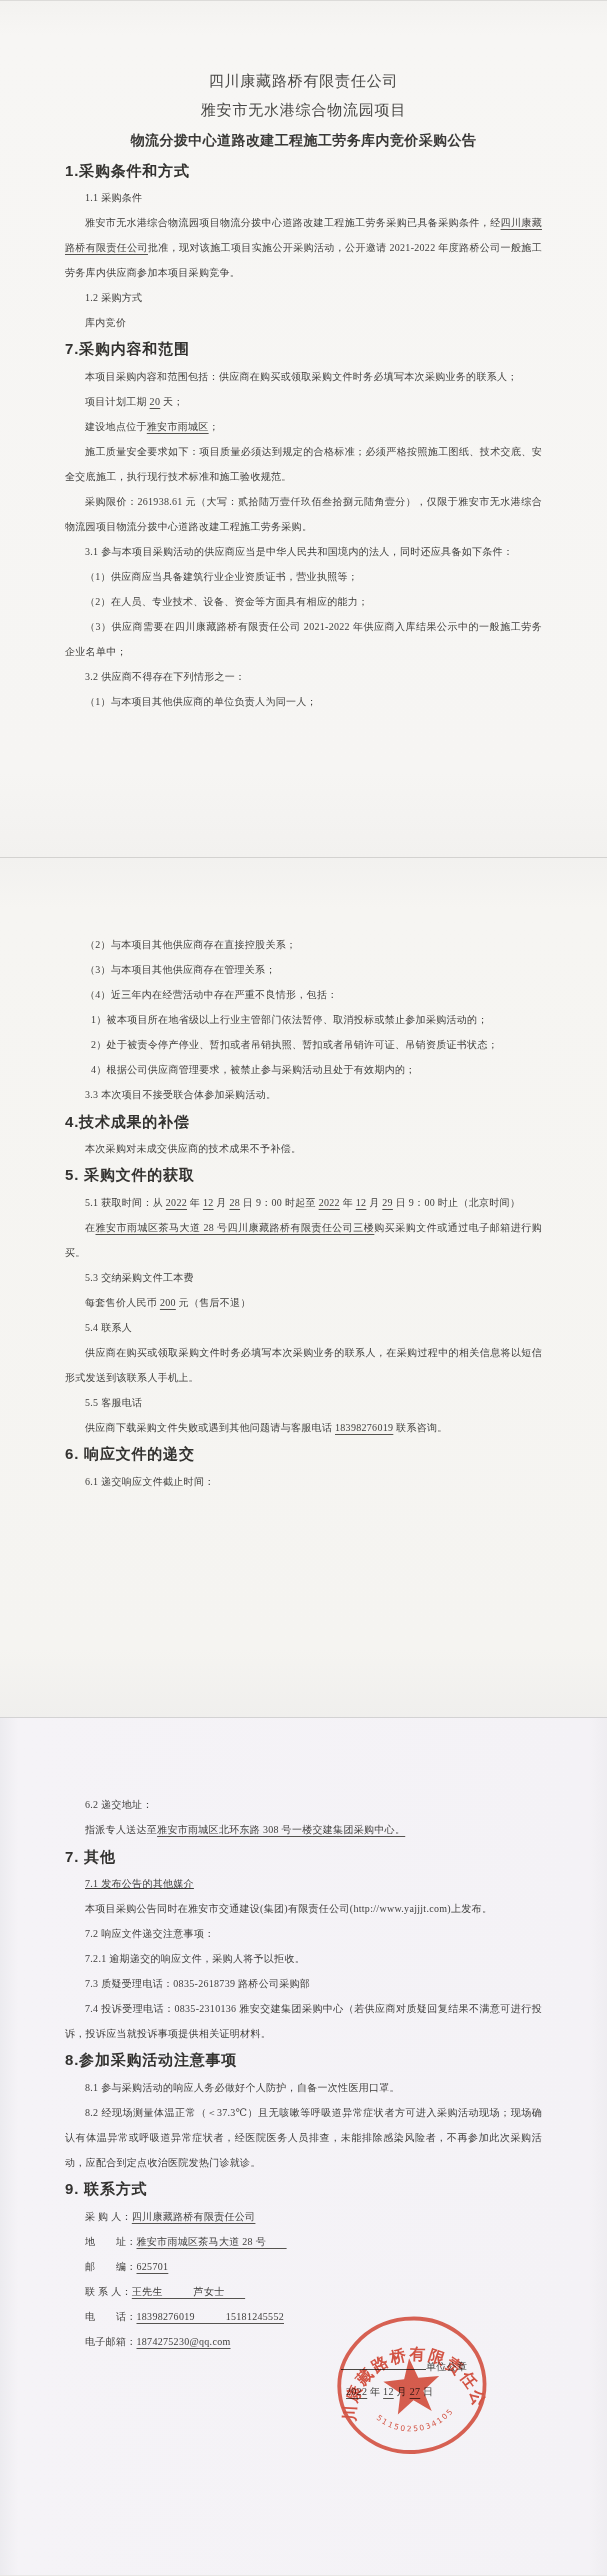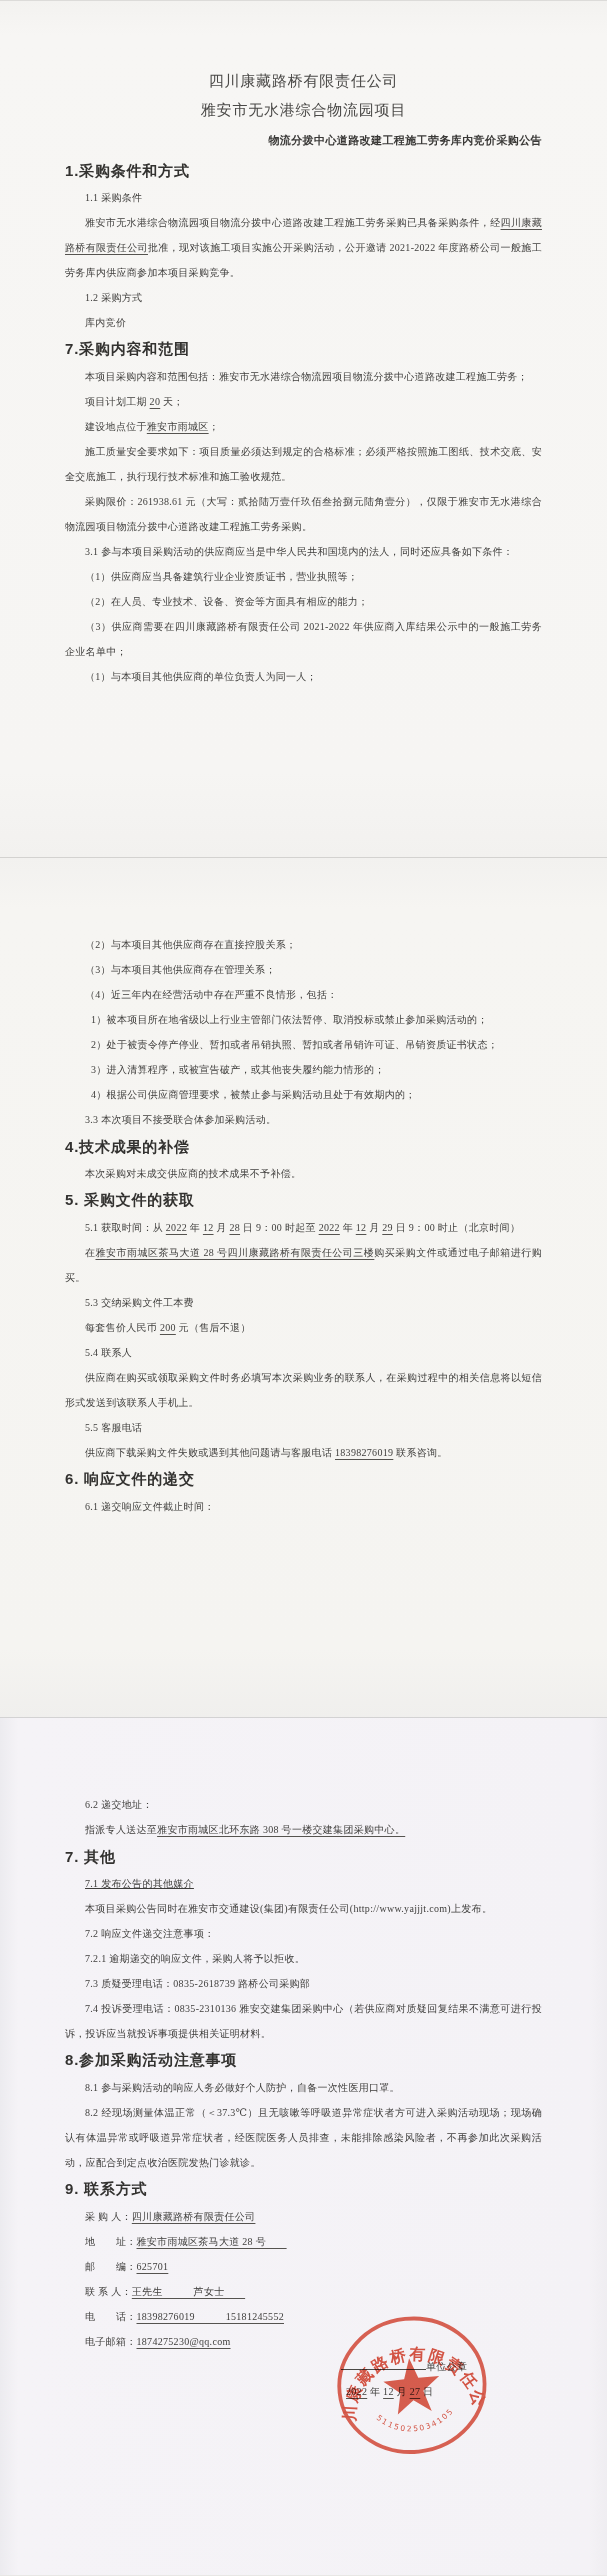--- a/index.html
+++ b/index.html
@@ -28,21 +28,21 @@
   .page-2 .content{padding-top:74px;}
   .page-3 .content{padding-top:74px;}
   .blk{margin:0;}
   .t1{
     font-family:"Liberation Sans","DejaVu Sans",sans-serif;
     font-size:15px;line-height:29px;text-align:center;
     color:#4a4947;font-weight:500;letter-spacing:0.8px;
   }
   .t2{
     font-family:"Liberation Sans","DejaVu Sans",sans-serif;
-    font-size:11px;line-height:32px;text-align:right;
+    font-size:14px;line-height:32px;text-align:center;
     color:#3a3937;font-weight:700;letter-spacing:0.4px;
   }
   .h{
     font-family:"Liberation Sans","DejaVu Sans",sans-serif;
     font-size:15px;line-height:26.6px;
     color:#333230;font-weight:700;letter-spacing:0.8px;
     margin:1.5px 0 0.8px 0;
   }
   .p{
     font-size:10px;line-height:25px;
@@ -83,40 +83,40 @@
     <div class="content">
         <div class="blk t1"><span class="pre">四川康藏路桥有限责任公司</span></div>
         <div class="blk t1"><span class="pre">雅安市无水港综合物流园项目</span></div>
         <div class="blk t2"><span class="pre">物流分拨中心道路改建工程施工劳务库内竞价采购公告</span></div>
         <div class="blk h"><span class="pre">1.采购条件和方式</span></div>
         <div class="blk p" style="text-indent: 2em;"><span class="pre">1.1 采购条件</span></div>
         <div class="blk p" style="text-indent: 2em;"><span class="pre">雅安市无水港综合物流园项目物流分拨中心道路改建工程施工劳务采购已具备采购条件，经</span><span class="u pre">四川康藏路桥有限责任公司</span><span class="pre">批准，现对该施工项目实施公开采购活动，公开邀请 2021-2022 年度路桥公司一般施工劳务库内供应商参加本项目采购竞争。</span></div>
         <div class="blk p" style="text-indent: 2em;"><span class="pre">1.2 采购方式</span></div>
         <div class="blk p" style="text-indent: 2em;"><span class="pre">库内竞价</span></div>
         <div class="blk h"><span class="pre">7.采购内容和范围</span></div>
-        <div class="blk p" style="text-indent: 2em;"><span class="pre">本项目采购内容和范围包括：雅安市无水港综合物流园项目物流分拨中心道路改建工程施工劳务；</span></div>
+        <div class="blk p" style="text-indent: 2em;"><span class="pre">本项目采购内容和范围包括：供应商在购买或领取采购文件时务必填写本次采购业务的联系人；</span></div>
         <div class="blk p" style="text-indent: 2em;"><span class="pre">项目计划工期 </span><span class="u pre">20</span><span class="pre"> 天；</span></div>
         <div class="blk p" style="text-indent: 2em;"><span class="pre">建设地点位于</span><span class="u pre">雅安市雨城区</span><span class="pre">；</span></div>
         <div class="blk p" style="text-indent: 2em;"><span class="pre">施工质量安全要求如下：项目质量必须达到规定的合格标准；必须严格按照施工图纸、技术交底、安全交底施工，执行现行技术标准和施工验收规范。</span></div>
         <div class="blk p" style="text-indent: 2em;"><span class="pre">采购限价：261938.61 元（大写：贰拾陆万壹仟玖佰叁拾捌元陆角壹分），仅限于雅安市无水港综合物流园项目物流分拨中心道路改建工程施工劳务采购。</span></div>
         <div class="blk p" style="text-indent: 2em;"><span class="pre">3.1 参与本项目采购活动的供应商应当是中华人民共和国境内的法人，同时还应具备如下条件：</span></div>
         <div class="blk p" style="text-indent: 2em;"><span class="pre">（1）供应商应当具备建筑行业企业资质证书，营业执照等；</span></div>
         <div class="blk p" style="text-indent: 2em;"><span class="pre">（2）在人员、专业技术、设备、资金等方面具有相应的能力；</span></div>
         <div class="blk p" style="text-indent: 2em;"><span class="pre">（3）供应商需要在四川康藏路桥有限责任公司 2021-2022 年供应商入库结果公示中的一般施工劳务企业名单中；</span></div>
+        <div class="blk p" style="text-indent: 2em;"><span class="pre">3.2 供应商不得存在下列情形之一：</span></div>
         <div class="blk p" style="text-indent: 2em;"><span class="pre">（1）与本项目其他供应商的单位负责人为同一人；</span></div>
       </div>
   </div>
   <div class="page page-2">
     <div class="content">
         <div class="blk p" style="text-indent: 2em;"><span class="pre">（2）与本项目其他供应商存在直接控股关系；</span></div>
         <div class="blk p" style="text-indent: 2em;"><span class="pre">（3）与本项目其他供应商存在管理关系；</span></div>
         <div class="blk p" style="text-indent: 2em;"><span class="pre">（4）近三年内在经营活动中存在严重不良情形，包括：</span></div>
         <div class="blk p" style="text-indent: 2.6em;"><span class="pre">1）被本项目所在地省级以上行业主管部门依法暂停、取消投标或禁止参加采购活动的；</span></div>
         <div class="blk p" style="text-indent: 2.6em;"><span class="pre">2）处于被责令停产停业、暂扣或者吊销执照、暂扣或者吊销许可证、吊销资质证书状态；</span></div>
-        <div class="blk p" style="text-indent: 2.6em;"><span class="pre">3）进入清算程序，或被宣告破产，或其他丧失履约能力情形的；</span></div>
         <div class="blk p" style="text-indent: 2.6em;"><span class="pre">4）根据公司供应商管理要求，被禁止参与采购活动且处于有效期内的；</span></div>
         <div class="blk p" style="text-indent: 2em;"><span class="pre">3.3 本次项目不接受联合体参加采购活动。</span></div>
         <div class="blk h"><span class="pre">4.技术成果的补偿</span></div>
         <div class="blk p" style="text-indent: 2em;"><span class="pre">本次采购对未成交供应商的技术成果不予补偿。</span></div>
         <div class="blk h"><span class="pre">5. 采购文件的获取</span></div>
         <div class="blk p" style="text-indent: 2em;"><span class="pre">5.1 获取时间：从 </span><span class="u pre">2022</span><span class="pre"> 年 </span><span class="u pre">12</span><span class="pre"> 月 </span><span class="u pre">28</span><span class="pre"> 日 9：00 时起至 </span><span class="u pre">2022</span><span class="pre"> 年 </span><span class="u pre">12</span><span class="pre"> 月 </span><span class="u pre">29</span><span class="pre"> 日 9：00 时止（北京时间）</span></div>
         <div class="blk p" style="text-indent: 2em;"><span class="pre">在</span><span class="u pre">雅安市雨城区茶马大道 28 号四川康藏路桥有限责任公司三楼</span><span class="pre">购买采购文件或通过电子邮箱进行购买。</span></div>
         <div class="blk p" style="text-indent: 2em;"><span class="pre">5.3 交纳采购文件工本费</span></div>
         <div class="blk p" style="text-indent: 2em;"><span class="pre">每套售价人民币 </span><span class="u pre">200</span><span class="pre"> 元（售后不退）</span></div>
         <div class="blk p" style="text-indent: 2em;"><span class="pre">5.4 联系人</span></div>

